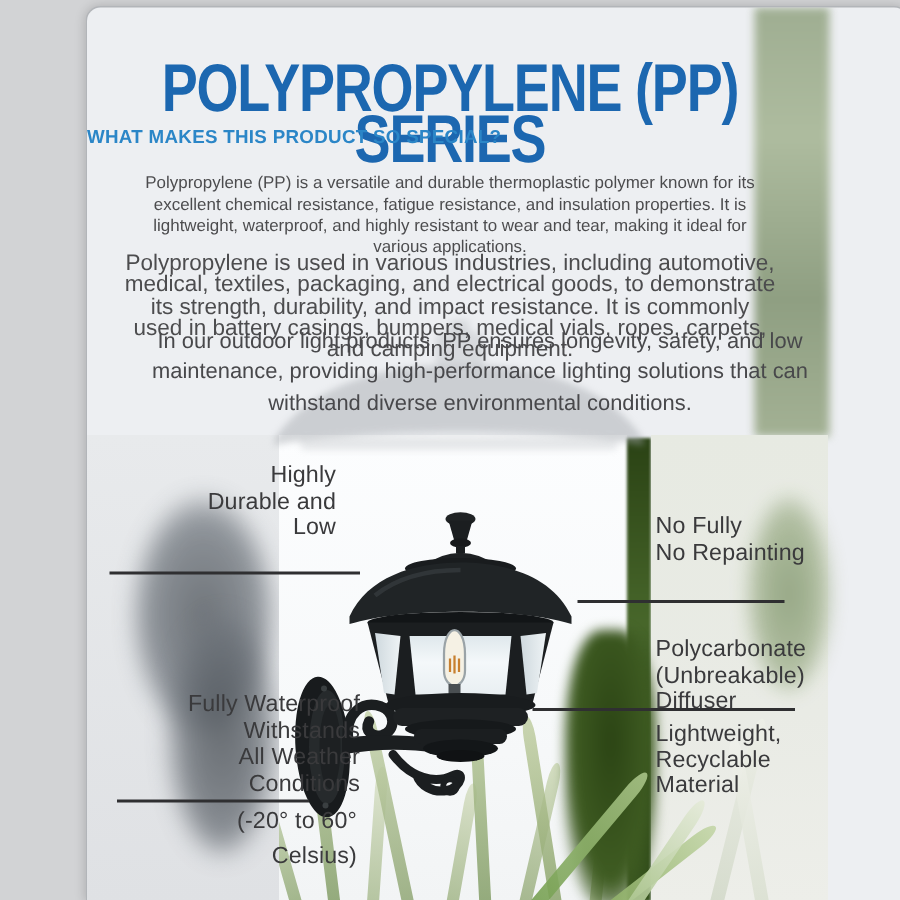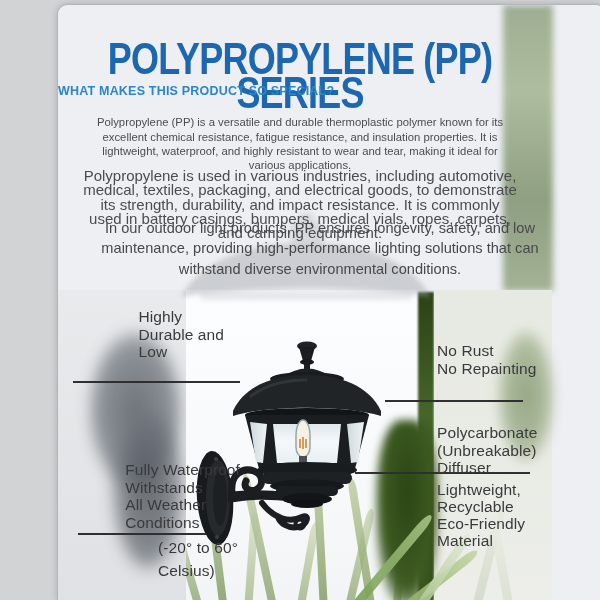--- a/index.html
+++ b/index.html
@@ -47,21 +47,21 @@
   .title{left:-8px;top:7px;width:500px;text-align:center;color:#1c67b0;font-weight:bold;
       font-size:45px;line-height:34px;letter-spacing:-1px;transform:scaleX(.8);
       transform-origin:50% 0;white-space:nowrap;}
   .subtitle{left:0;top:79px;width:484px;color:#2b86c7;
       font-weight:bold;font-size:12.5px;letter-spacing:.2px;}
   .para{position:absolute;text-align:center;color:#4c4c4e;}
   .p1{top:99px;left:25px;width:434px;font-size:11.3px;line-height:14.3px;}
   .p2{top:149px;left:25px;width:434px;font-size:15px;line-height:14.3px;}
   .p3{top:198px;left:17px;width:450px;font-size:14.6px;line-height:20.5px;color:#48484b;margin-left:20px;}
   .callout{position:absolute;color:#3a3a3c;font-size:15.5px;line-height:17.5px;letter-spacing:.1px;}
-  .r-al{}
+  .r-al{text-align:right;}
   .cl{position:absolute;height:2px;background:#2f2f31;}
 </style>
 </head>
 <body>
 
 <div id="canvas">
   <div id="poster">
 
     <div class="abs strip-topright"></div>
     <div class="abs strip-left">
@@ -179,21 +179,21 @@
     <div class="cl" style="left:297px;top:467px;width:175px"></div>
     <div class="cl" style="left:20px;top:528px;width:128px"></div>
 
     <div class="callout r-al" style="right:381px;top:303px">
       <div>Highly</div>
       <div>Durable and</div>
       <div>Low</div>
     </div>
 
     <div class="callout" style="left:379px;top:337px">
-      <div>No Rust</div>
+      <div>No Fully</div>
       <div>No Repainting</div>
     </div>
 
     <div class="callout" style="left:379px;top:419px">
       <div>Polycarbonate</div>
       <div>(Unbreakable)</div>
       <div>Diffuser</div>
     </div>
 
     <div class="callout r-al" style="right:365px;top:456px">
@@ -204,18 +204,17 @@
     </div>
 
     <div class="callout r-al" style="right:367px;top:531px;line-height:23px">
       <div>(-20° to 60°</div>
       <div>Celsius)</div>
     </div>
 
     <div class="callout" style="left:379px;top:476px;line-height:17px">
       <div>Lightweight,</div>
       <div>Recyclable</div>
-      <div>Eco-Friendly</div>
       <div>Material</div>
     </div>
 
   </div>
 </div>
 
 </body></html>

